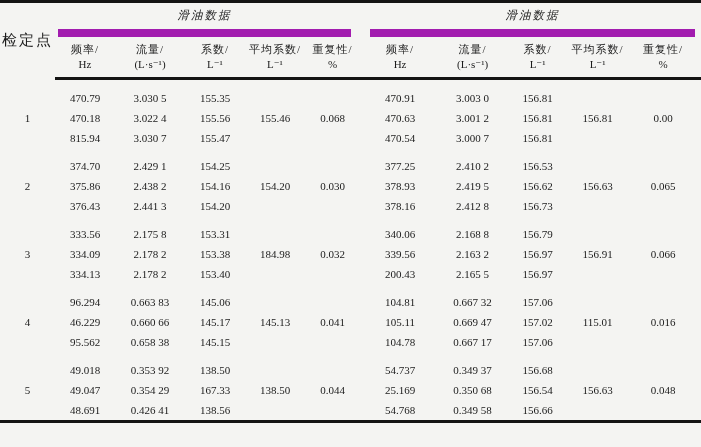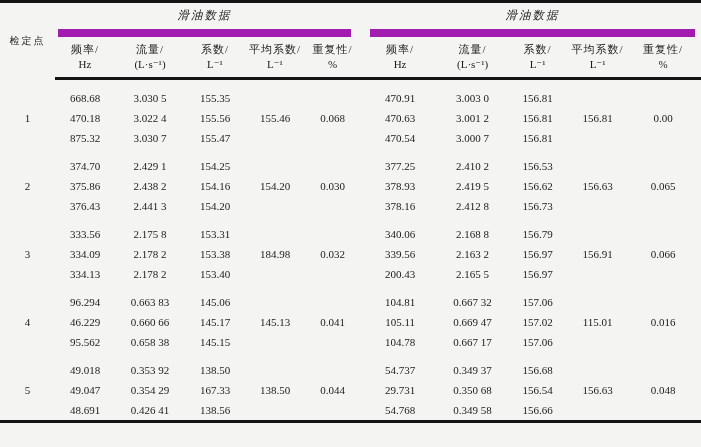--- a/index.html
+++ b/index.html
@@ -29,21 +29,21 @@
     border-bottom: 3px solid #141414;
   }
   th, td {
     padding: 0;
     font-weight: normal;
     text-align: center;
     white-space: nowrap;
     overflow: hidden;
   }
   th.corner {
-    font-size: 10px;
+    font-size: 15px;
     letter-spacing: 2px;
     vertical-align: middle;
   }
   .group-row th.group { vertical-align: bottom; height: 28px; }
   .gl {
     font-size: 11.5px;
     letter-spacing: 2px;
     padding: 5px 0 6px 0;
     border-bottom: 8px solid #a21caf;
     font-style: italic;
@@ -134,21 +134,21 @@
         </th>
         <th>
           <span class="l1">重复性/</span>
           <span class="l2">%</span>
         </th>
       </tr>
     </thead>
     <tbody>
         <tr class="block-start">
           <td></td>
-          <td>668.68</td>
+          <td>470.79</td>
           <td>3.030 5</td>
           <td>155.35</td>
           <td></td>
           <td></td>
           <td>470.91</td>
           <td>3.003 0</td>
           <td>156.81</td>
           <td></td>
           <td></td>
         </tr>
@@ -160,21 +160,21 @@
           <td>155.46</td>
           <td>0.068</td>
           <td>470.63</td>
           <td>3.001 2</td>
           <td>156.81</td>
           <td>156.81</td>
           <td>0.00</td>
         </tr>
         <tr>
           <td></td>
-          <td>875.32</td>
+          <td>815.94</td>
           <td>3.030 7</td>
           <td>155.47</td>
           <td></td>
           <td></td>
           <td>470.54</td>
           <td>3.000 7</td>
           <td>156.81</td>
           <td></td>
           <td></td>
         </tr>
@@ -308,21 +308,21 @@
           <td></td>
           <td></td>
         </tr>
         <tr>
           <td>5</td>
           <td>49.047</td>
           <td>0.354 29</td>
           <td>167.33</td>
           <td>138.50</td>
           <td>0.044</td>
-          <td>29.731</td>
+          <td>25.169</td>
           <td>0.350 68</td>
           <td>156.54</td>
           <td>156.63</td>
           <td>0.048</td>
         </tr>
         <tr>
           <td></td>
           <td>48.691</td>
           <td>0.426 41</td>
           <td>138.56</td>

